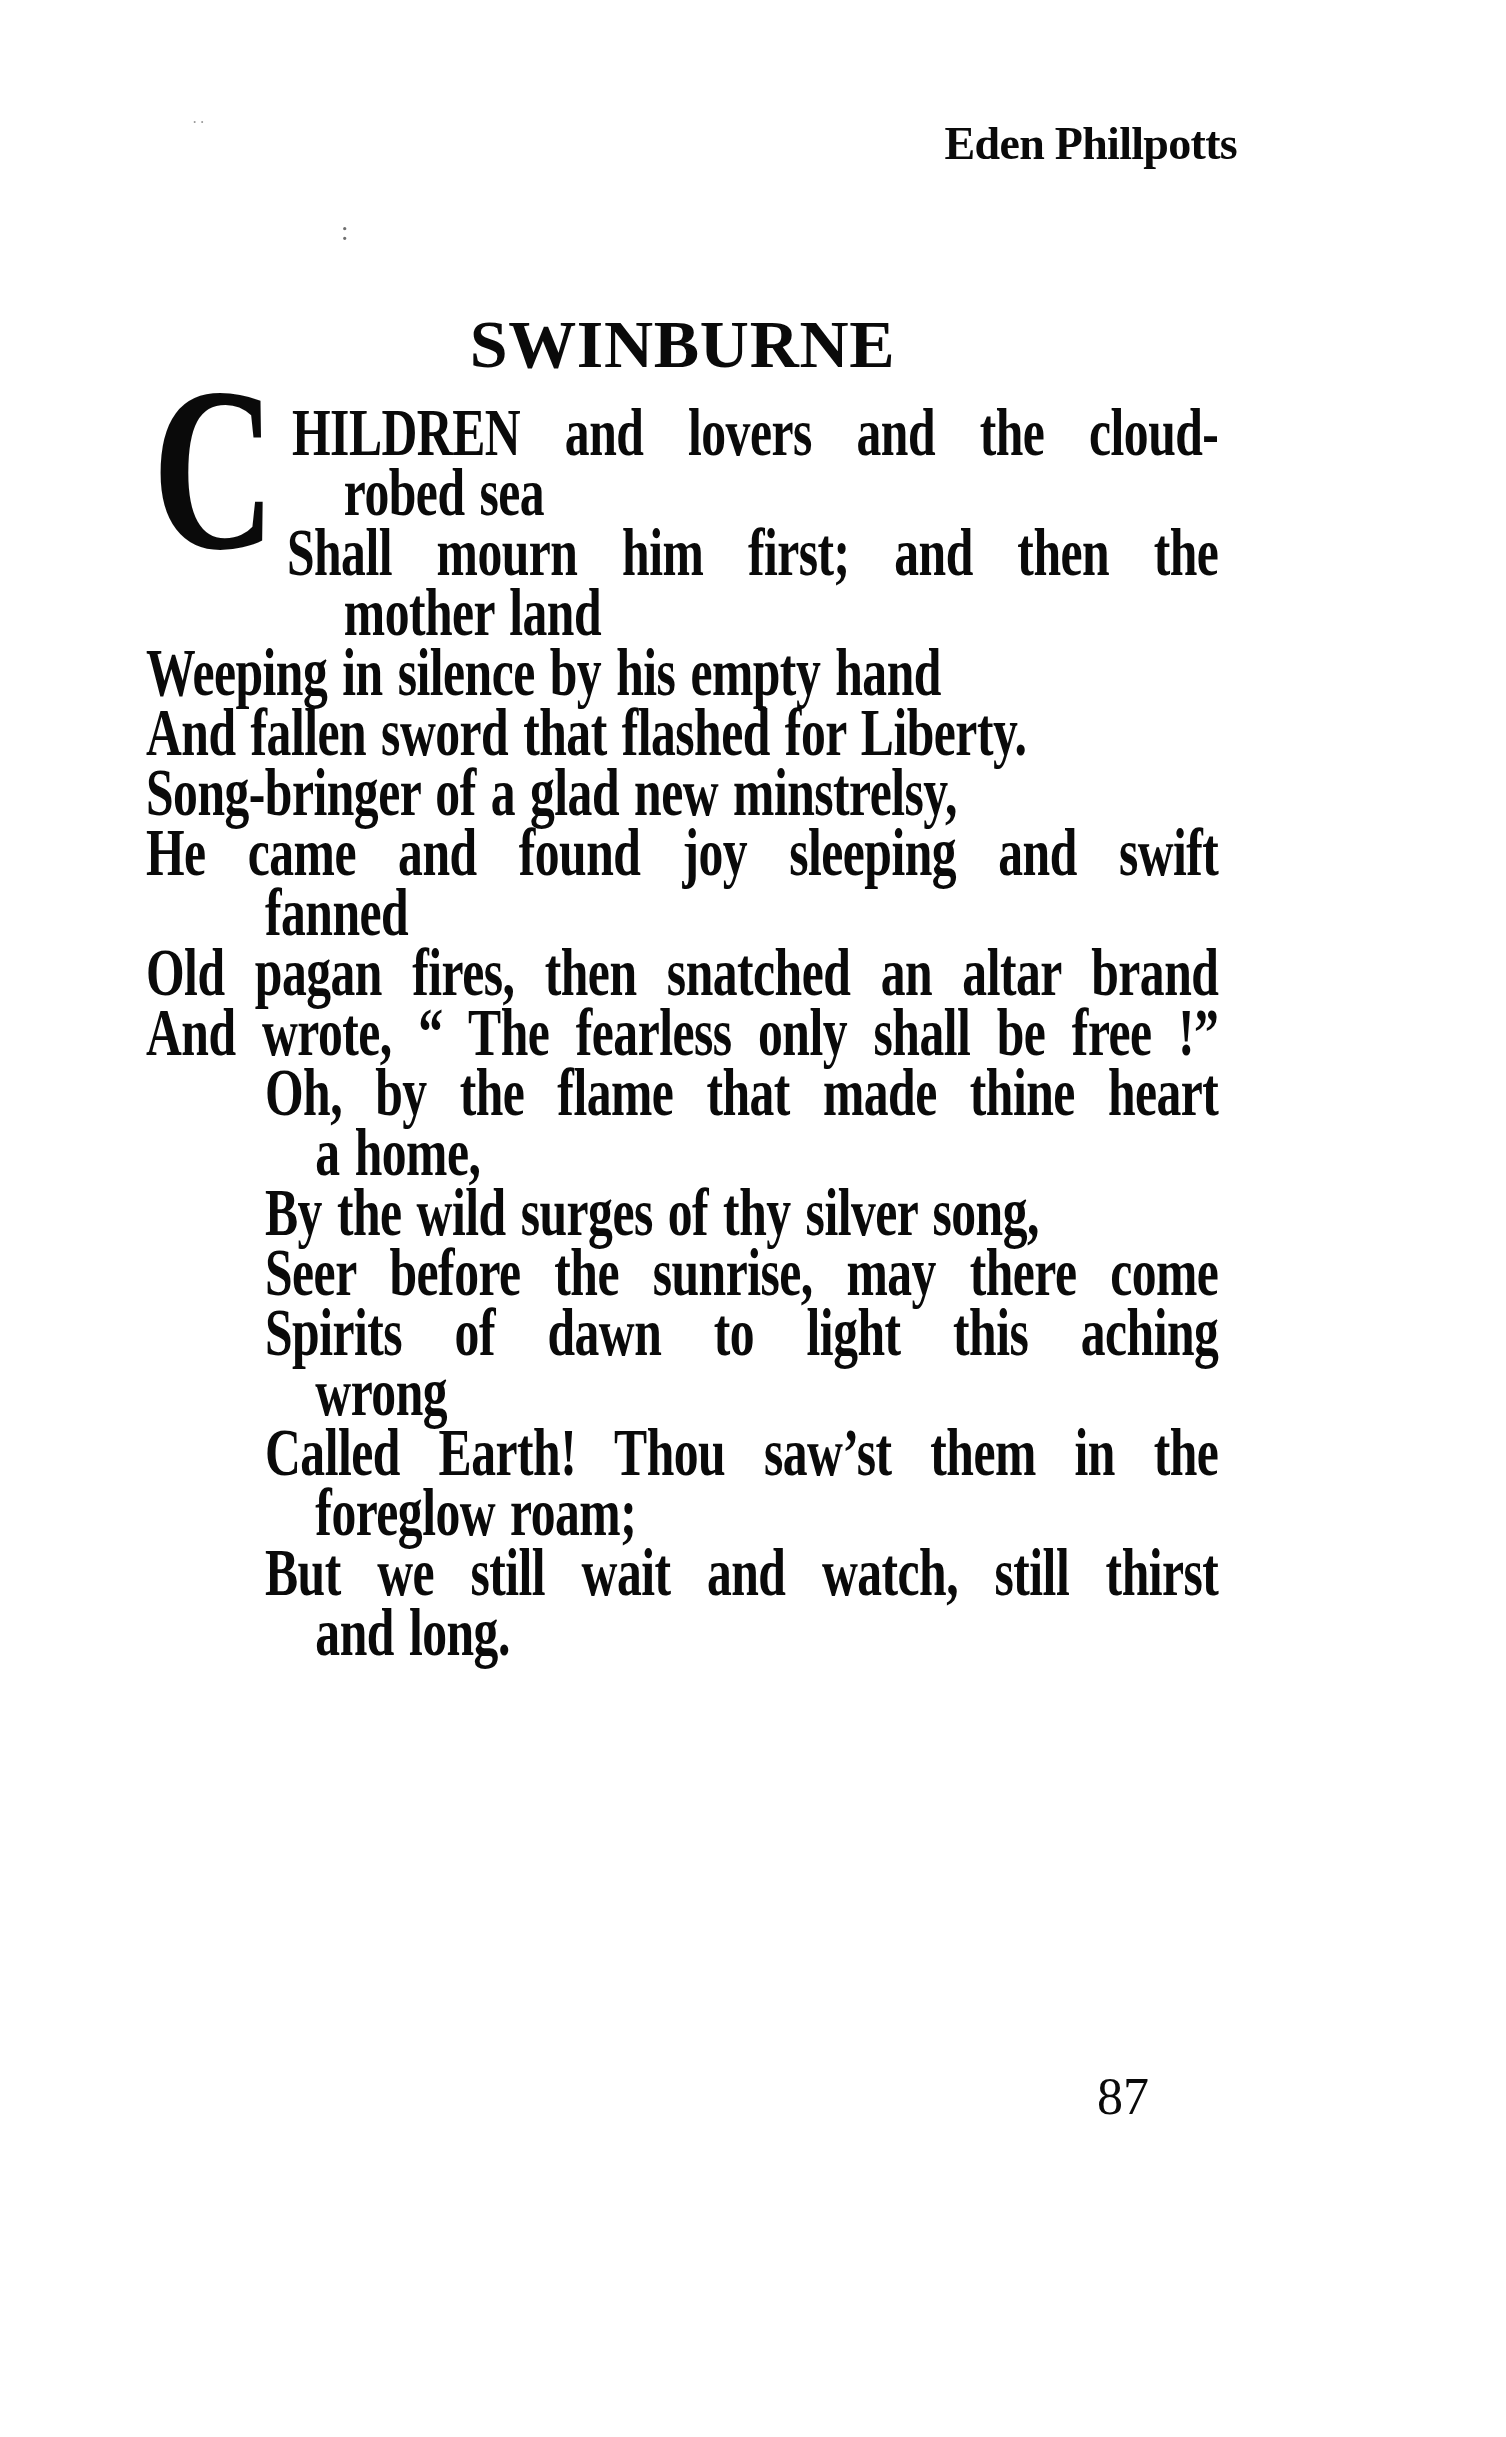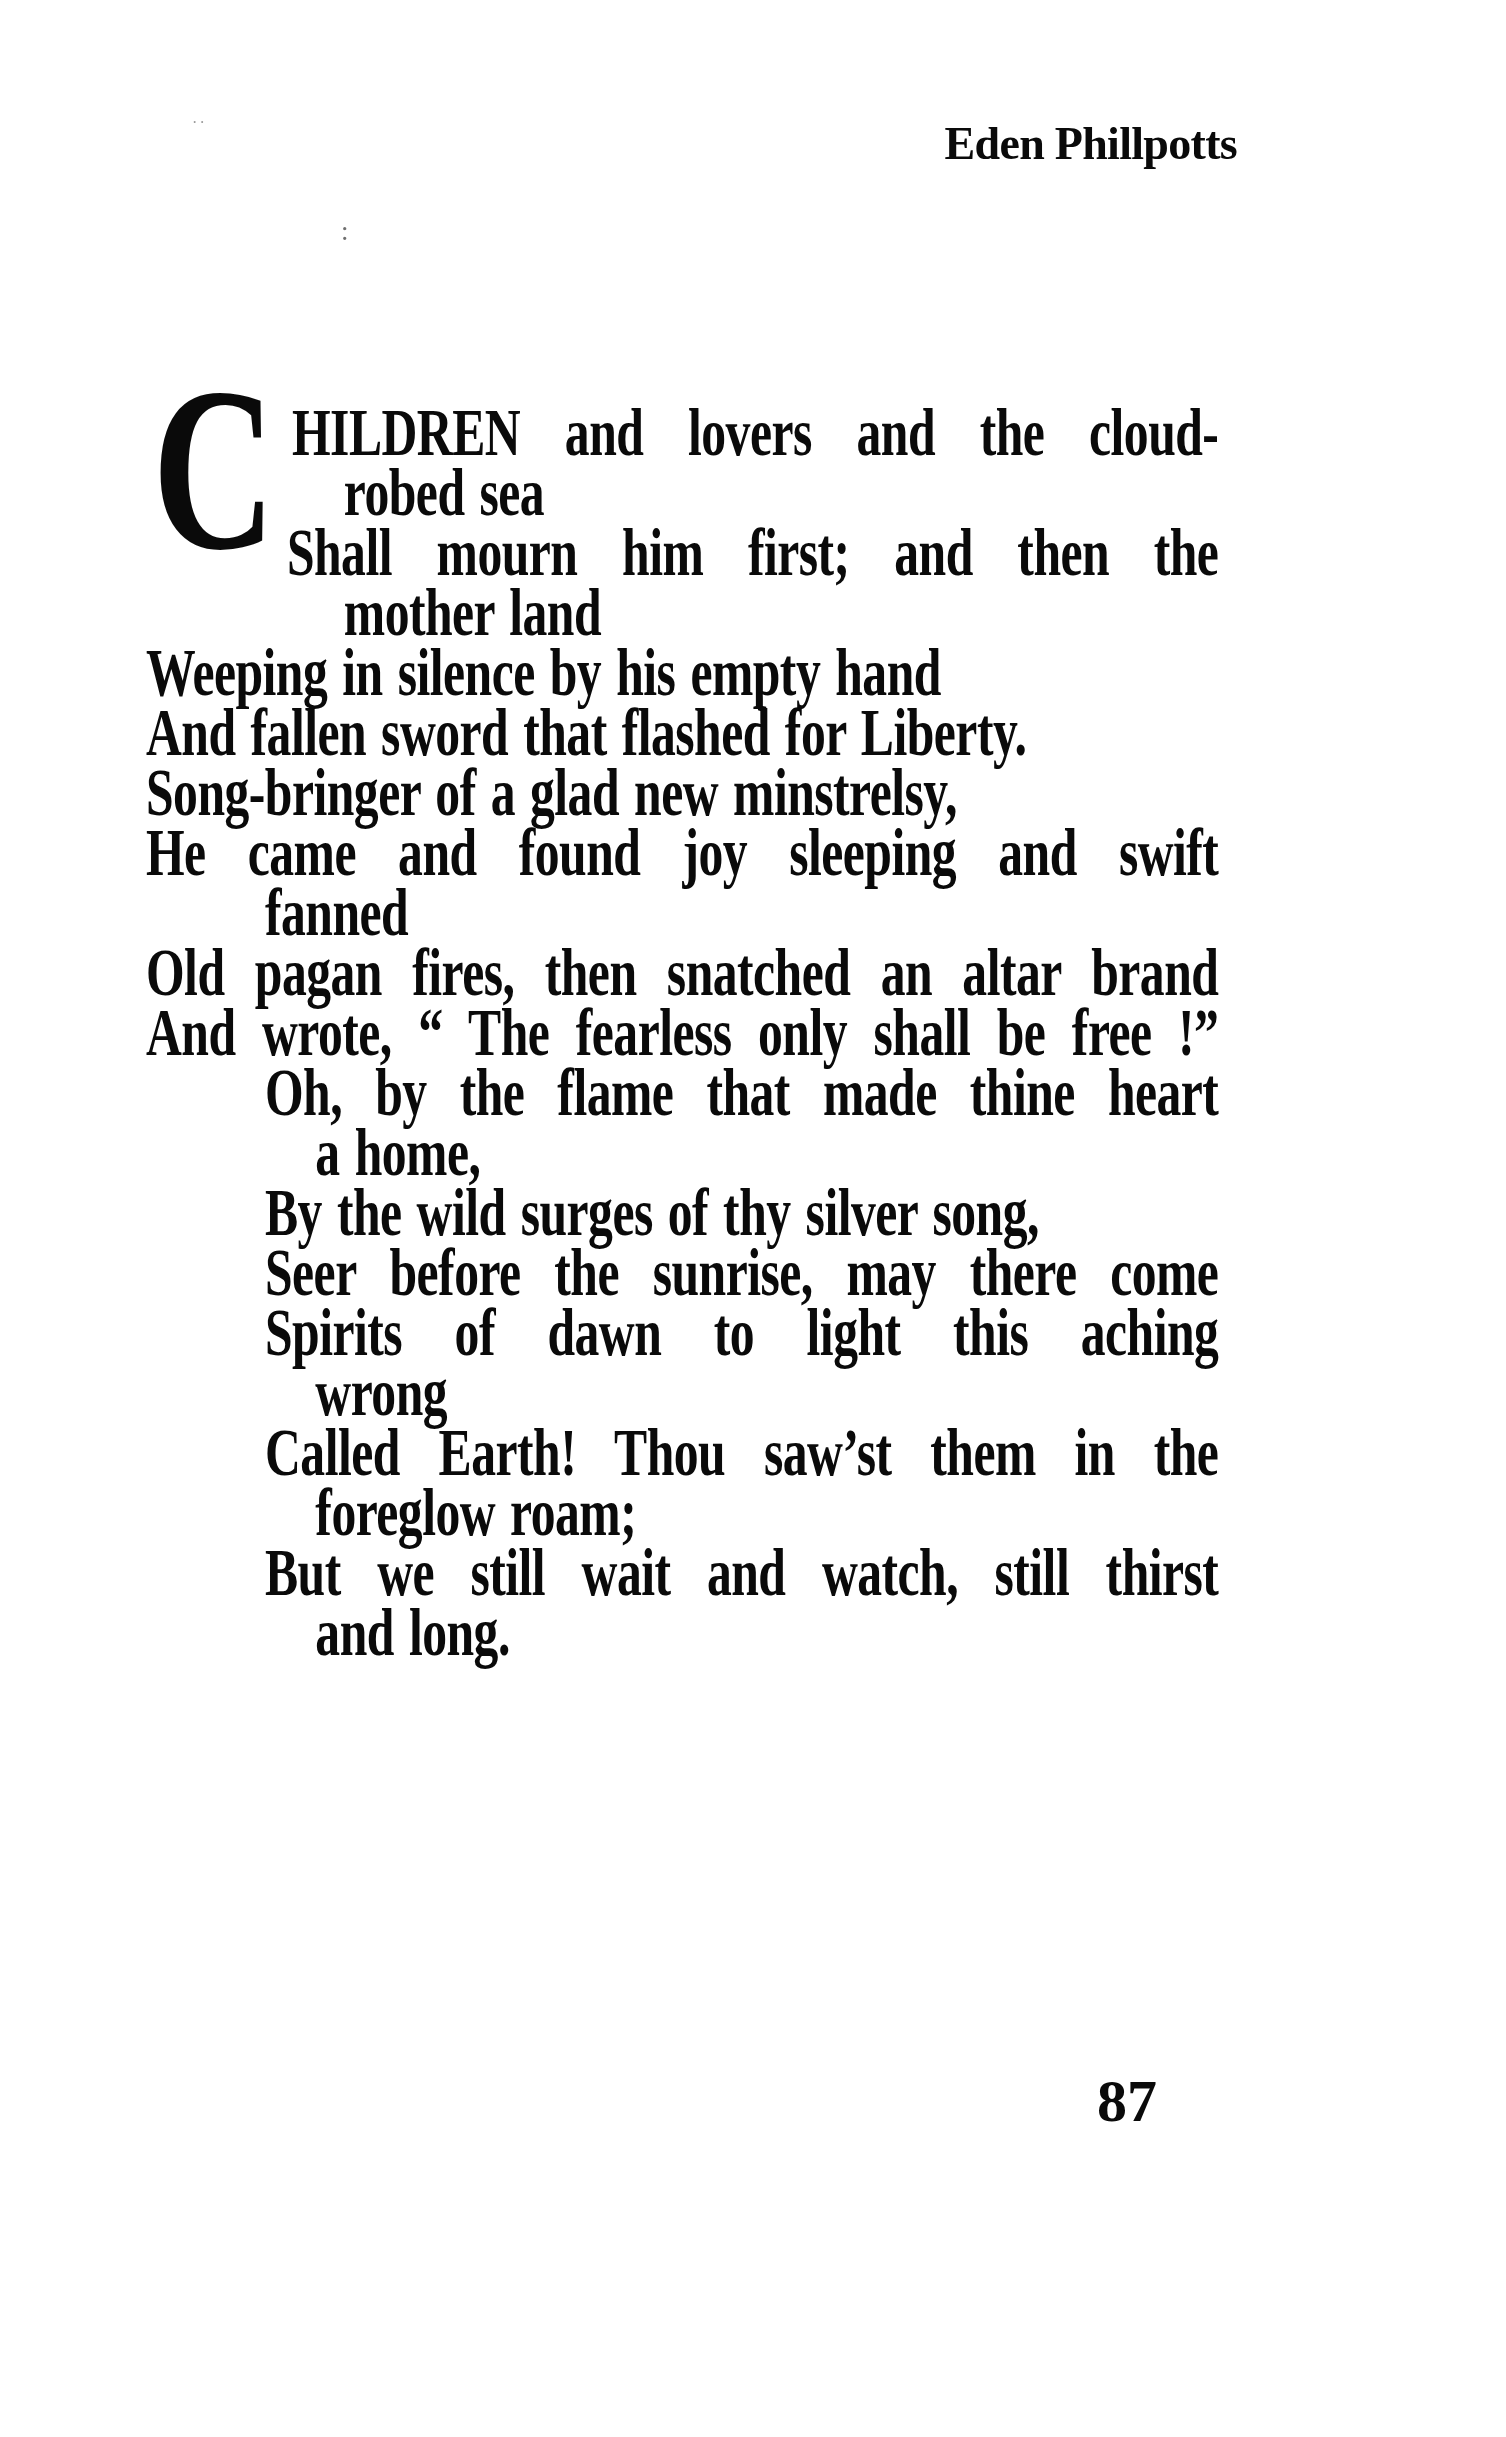--- a/index.html
+++ b/index.html
@@ -43,34 +43,35 @@
   .pl { position:relative; }
   .pl:not(.just) { white-space:nowrap; }
   .just { text-align:justify; text-align-last:justify; }
   .dc1  { padding-left:200px; }
   .dc3  { padding-left:193px; }
   .cont { padding-left:271px; }
   .i1   { padding-left:163px; }
   .i2   { padding-left:232px; }
   .pageno {
     position:absolute; left:1097px; top:2071px;
-    font-size:60px; font-weight:bold; line-height:1;
+    font-size:52px; font-weight:normal; line-height:1;
   }
 </style>
 </head>
 <body>
 
 <div class="page">
 
   <span class="corner-dots">··</span>
 
   <div class="author">Eden Phillpotts</div>
 
   <span class="stray-colon">:</span>
 
+  <div class="title">SWINBURNE</div>
 
   <div class="poem">
     <span class="dropcap">C</span>
     <div>
         <div class="pl dc1 just">HILDREN and lovers and the cloud-</div>
         <div class="pl cont">robed sea</div>
         <div class="pl dc3 just">Shall mourn him first; and then the</div>
         <div class="pl cont">mother land</div>
         <div class="pl ">Weeping in silence by his empty hand</div>
         <div class="pl ">And fallen sword that flashed for Liberty.</div>

